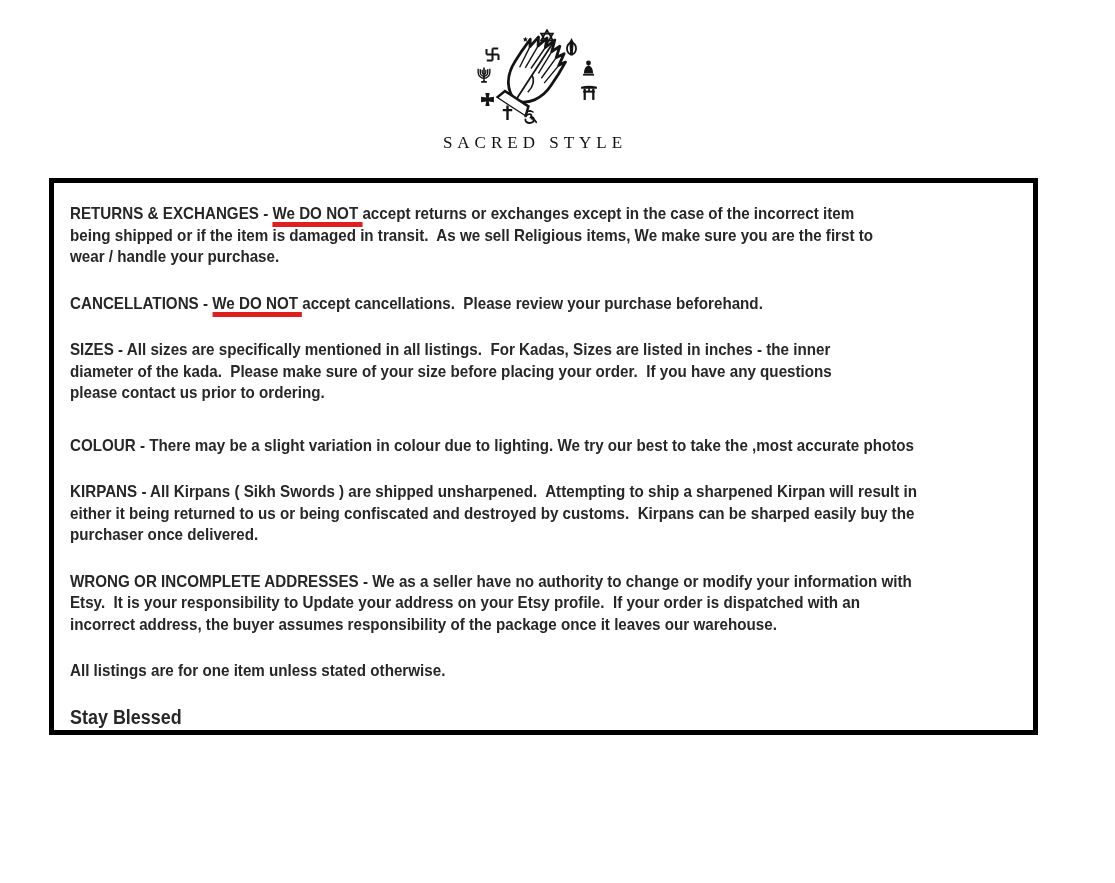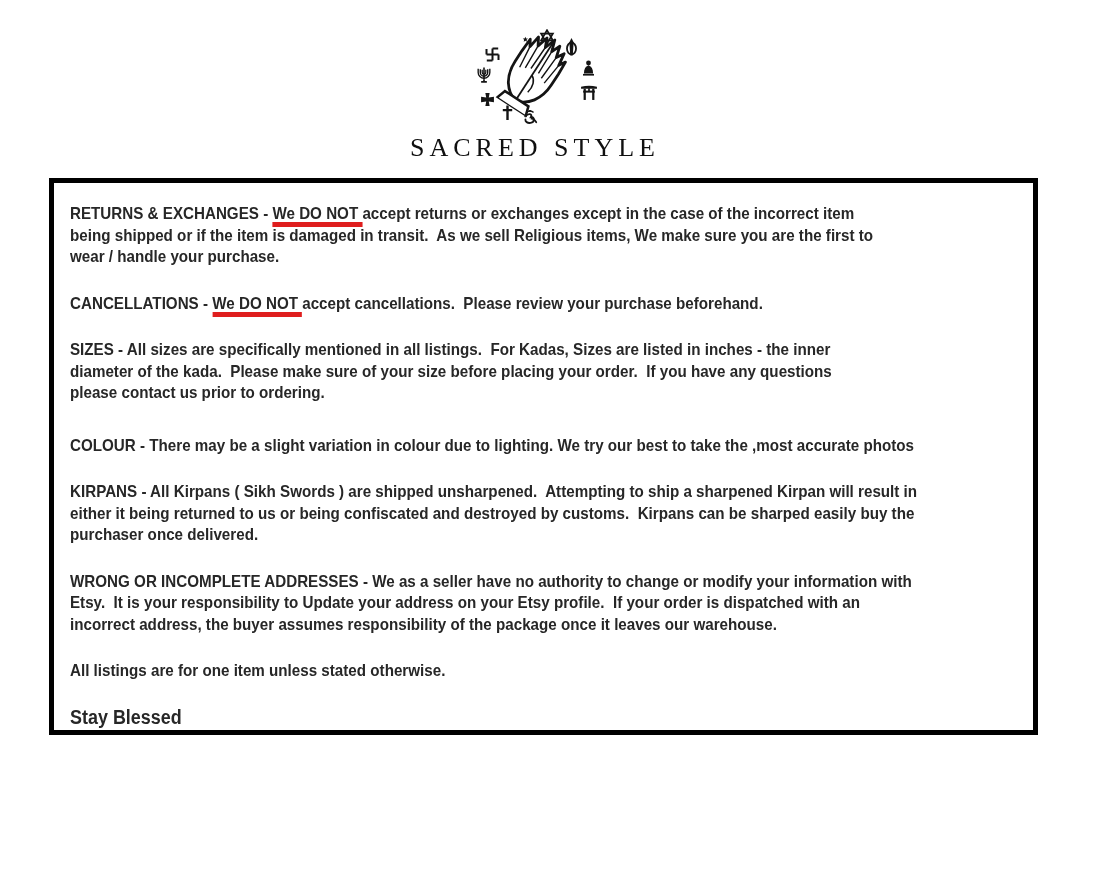--- a/index.html
+++ b/index.html
@@ -7,21 +7,21 @@
     width:1115px;height:883px;position:relative;overflow:hidden;
     font-family:"Liberation Sans", sans-serif;
   }
   
   .logo-art{position:absolute;left:463px;top:22px;width:154px;height:112px;}
   .symbol{position:absolute;line-height:0;color:#141414;}
   .symbol svg{display:block;}
   .hands{position:absolute;left:40px;top:8px;transform:rotate(33deg);transform-origin:50% 50%;}
   .brand-name{
     position:absolute;left:335px;top:133px;width:400px;text-align:center;
-    font-family:"Liberation Serif", serif;font-size:26px;letter-spacing:5px;
+    font-family:"Liberation Serif", serif;font-size:17px;letter-spacing:5px;
     color:#101010;white-space:nowrap;
   }
   
   .policy-box{
     position:absolute;left:49px;top:178px;width:989px;height:557px;
     box-sizing:border-box;border:5px solid #000;background:#fff;
     padding:20px 0 12px 16px;overflow:hidden;
   }
   .policy{
     margin:0 0 25px 0;width:1030px;transform:scaleX(0.92);transform-origin:0 0;

